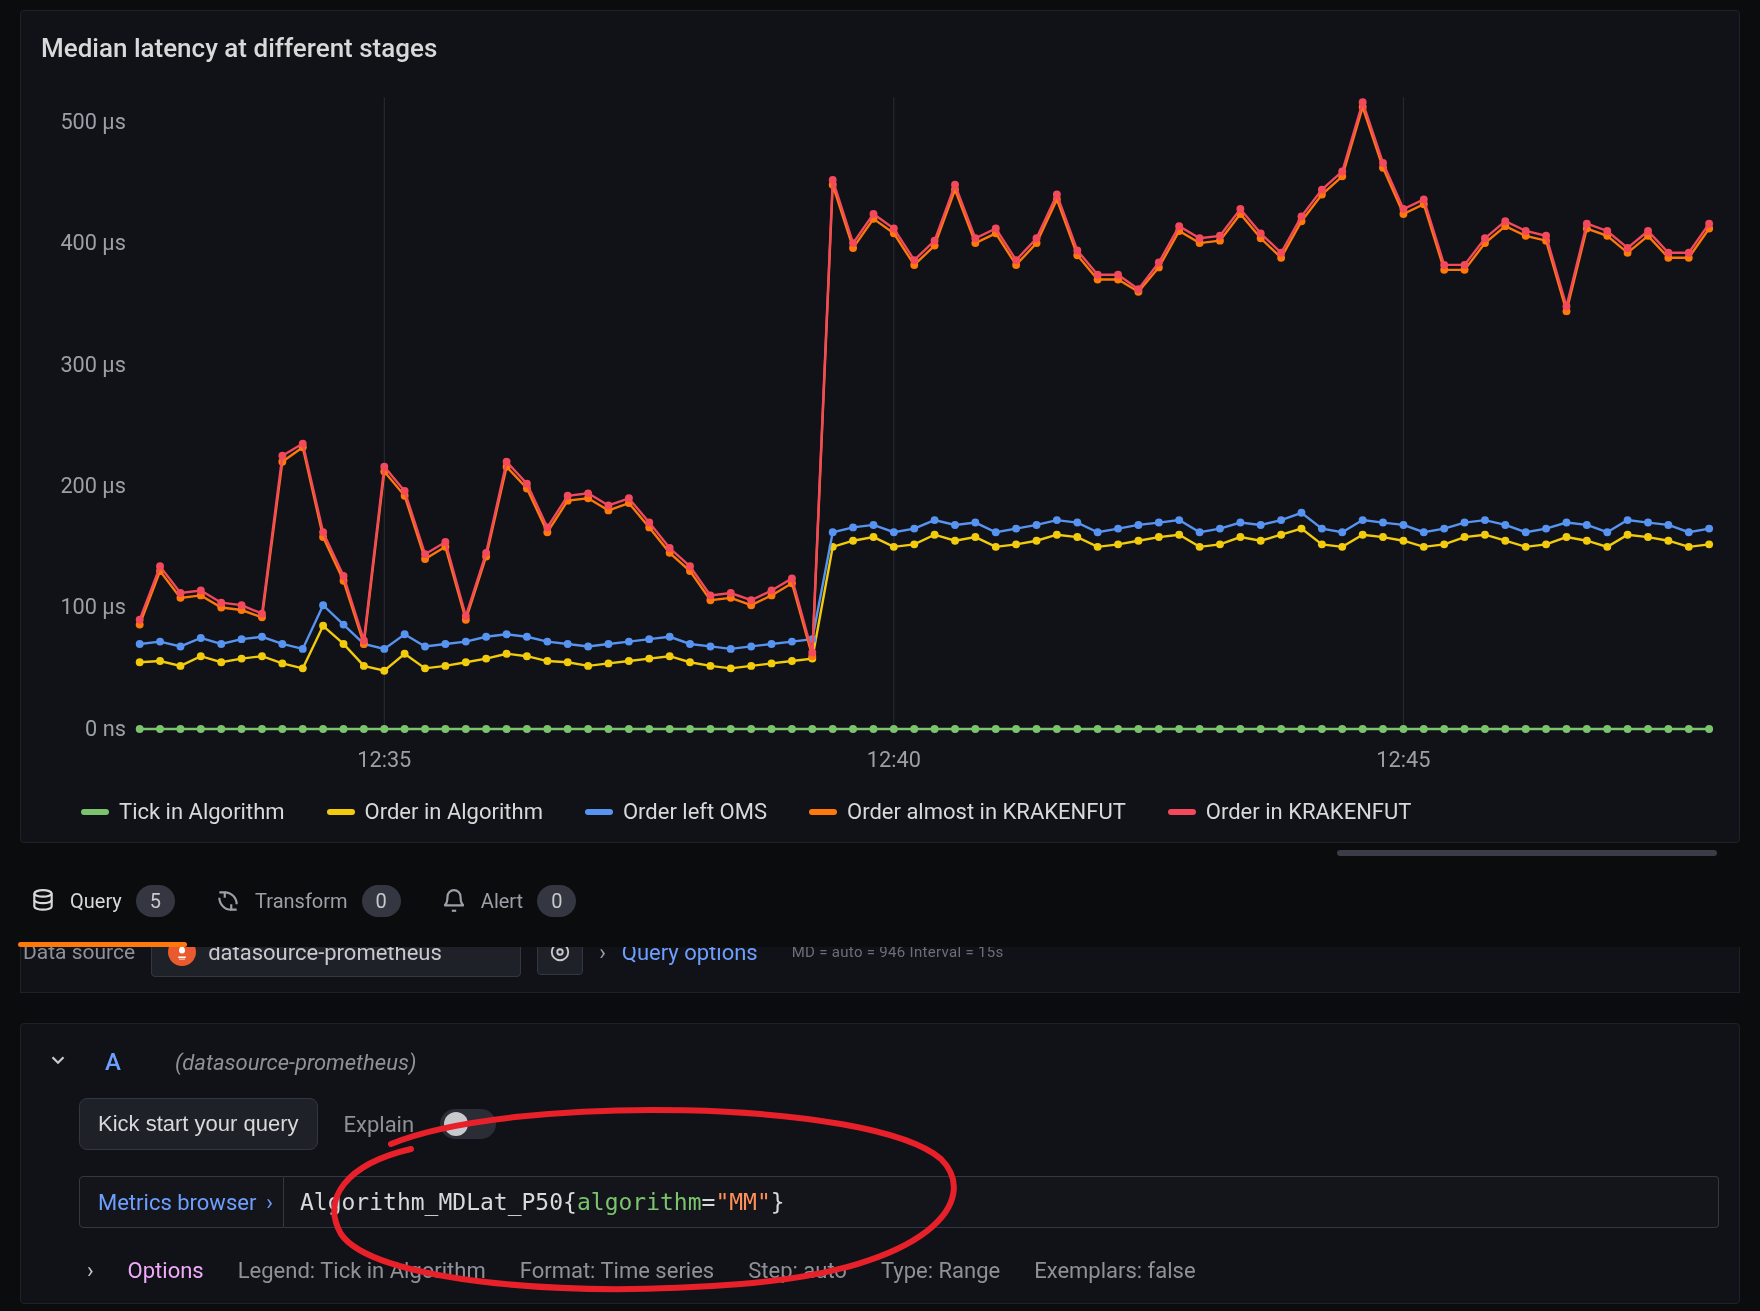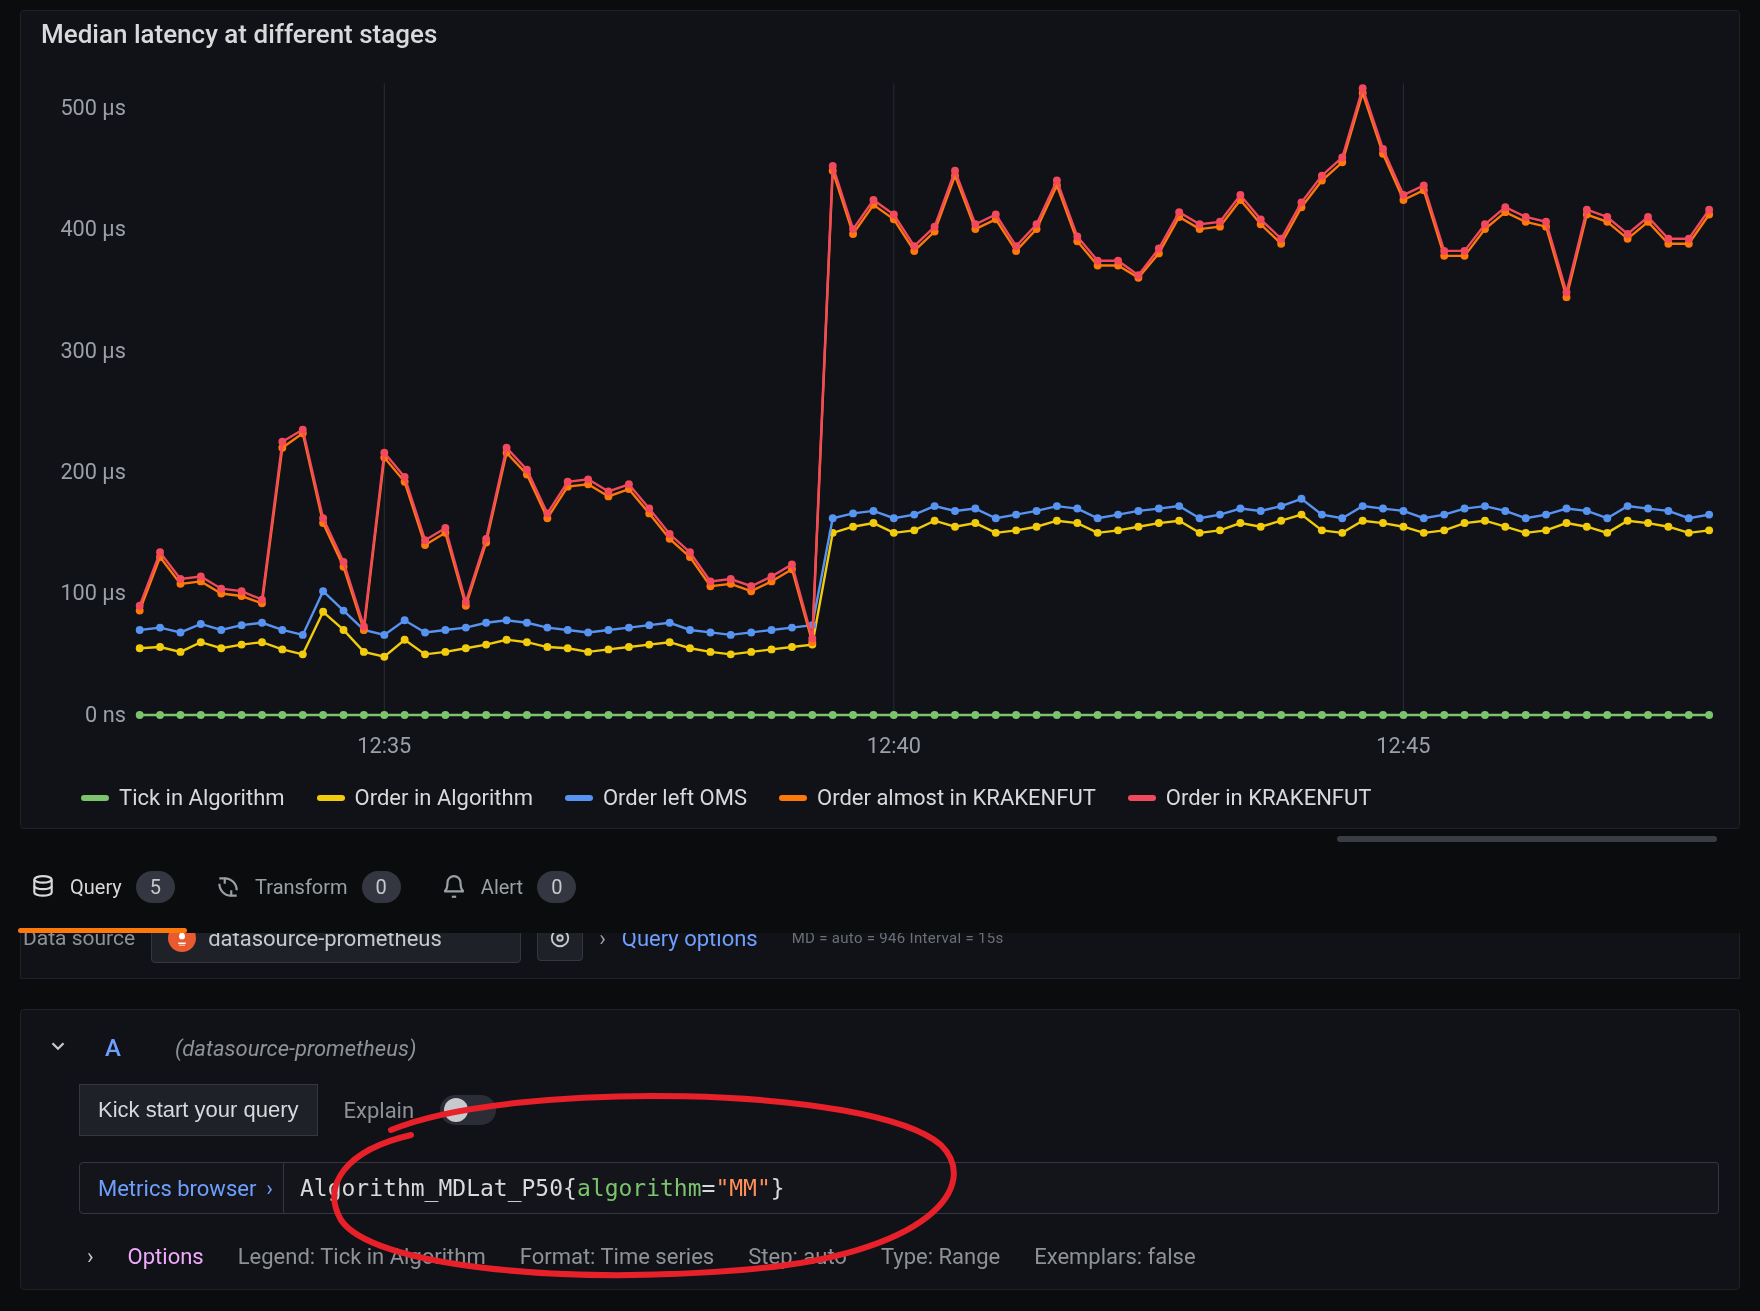--- a/index.html
+++ b/index.html
@@ -1,24 +1,24 @@
 <!DOCTYPE html>
 <html><head>
 <meta charset="utf-8">
 <style>
   * { box-sizing: border-box; margin: 0; padding: 0; }
   html, body { width: 1760px; height: 1311px; background: #0b0c0e; color: #d8d9da; font-family: -apple-system, BlinkMacSystemFont, "Segoe UI", Roboto, sans-serif; font-size: 20px; overflow: hidden; }
-  .panel { background: #111217; border: 1px solid #1f2128; border-radius: 4px; margin: 10px 20px 20px 20px; padding: 8px 20px 12px 20px; }
+  .panel { background: #111217; border: 1px solid #1f2128; border-radius: 4px; margin: 10px 20px 20px 20px; padding: 22px 20px 12px 20px; }
   .panel-title { color: #d8d9da; font-size: 26px; font-weight: 500; margin-bottom: 10px; }
   .chart-wrap { position: relative; width: 100%; height: 710px; }
   .chart-svg { width: 100%; height: 100%; display: block; }
   .axis-label { fill: #9aa0a6; font-size: 22px; }
   .xaxis-label { fill: #9aa0a6; font-size: 22px; }
   .gridline { stroke: #2a2d35; stroke-width: 1; }
-  .legend { display: flex; flex-wrap: wrap; gap: 32px; padding: 16px 0 6px 40px; font-size: 22px; color: #d8d9da; align-items: center; }
+  .legend { display: flex; flex-wrap: wrap; gap: 42px; padding: 16px 0 6px 40px; font-size: 22px; color: #d8d9da; align-items: center; }
   .legend-item { display: flex; align-items: center; gap: 10px; cursor: pointer; }
   .legend-swatch { width: 28px; height: 6px; border-radius: 3px; display: inline-block; }
   .scroll-thumb { position:absolute; right:22px; bottom:-14px; width:380px; height:6px; background:#3a3d45; border-radius:3px; }
   .tabs { display: flex; gap: 40px; padding: 22px 30px 0 30px; align-items: flex-start; position:relative; }
   .tab { display: flex; align-items: center; gap: 14px; color: #d8d9da; cursor: pointer; padding-bottom: 30px; position:relative; }
   .tab.active::after { content:""; position:absolute; left:-12px; right:-12px; bottom:0; height:5px; background:#ff780a; border-radius:3px; }
   .tab-badge { background: #343741; color: #c7c9cd; border-radius: 16px; padding: 4px 14px; font-size: 20px; min-width: 38px; text-align: center; }
   .tab-icon { width: 26px; height: 26px; display:inline-block; }
   .ds-row { background:#111217; margin:0 20px; padding:0 2px; border:1px solid #1f2128; border-top:none; height: 46px; overflow:hidden; position:relative; }
   .ds-inner { display:flex; align-items:center; gap:16px; height:74px; margin-top:-32px; }
@@ -26,21 +26,21 @@
   .ds-select { display:flex; align-items:center; gap:12px; background:#1f2128; border:1px solid #343741; border-radius:4px; padding:10px 16px; min-width:370px; color:#c7c9cd; font-size:22px; }
   .ds-circle-btn { width:46px; height:46px; border-radius:4px; background:#1f2128; border:1px solid #343741; display:flex; align-items:center; justify-content:center; color:#c7c9cd; cursor:pointer; }
   .qopt-link { color:#6e9fff; font-size:22px; cursor:pointer; }
   .ds-extra { color:#6b6f77; font-size:15px; margin-left: 18px; letter-spacing: .3px; }
   .query-block { background:#111217; margin:30px 20px 0 20px; border:1px solid #1f2128; border-radius:4px; padding: 20px 20px; }
   .qrow { display:flex; align-items:center; gap: 30px; }
   .qhdr { padding: 4px 0 22px 6px; }
   .chev-btn { width:28px; color:#c7c9cd; cursor:pointer; }
   .q-letter { color:#6e9fff; font-size:24px; font-weight:500; width: 40px; }
   .q-ds { color:#8e9297; font-style: italic; font-size:22px; }
-  .kick-btn { background:#1f2128; border:1px solid #343741; border-radius:0; padding:12px 18px; color:#d8d9da; font-size:22px; cursor:pointer; }
+  .kick-btn { background:#1f2128; border:1px solid #343741; border-radius:8px; padding:12px 18px; color:#d8d9da; font-size:22px; cursor:pointer; }
   .explain-label { color:#8e9297; font-size:22px; }
   .toggle { width:56px; height:30px; background:#2a2d35; border-radius:20px; position:relative; display:inline-block; cursor:pointer; }
   .toggle-knob { position:absolute; top:3px; left:4px; width:24px; height:24px; background:#c7c9cd; border-radius:50%; }
   .metrics-btn { color:#6e9fff; font-size:22px; padding:12px 10px 12px 18px; background:#14151a; border:1px solid #343741; border-radius:4px 0 0 4px; display:flex; align-items:center; gap:10px; cursor:pointer; }
   .query-input-wrap { display:flex; align-items:stretch; margin-top: 26px; }
   .query-input { flex:1; background:#14151a; border:1px solid #343741; border-left:none; border-radius:0 4px 4px 0; padding:12px 16px; font-family: ui-monospace, Menlo, Consolas, monospace; font-size:23px; color:#d8d9da; }
   .tok-attr { color:#7cc36e; }
   .tok-str { color:#ff8f5a; }
   .opts-row { display:flex; align-items:center; gap: 34px; margin-top: 30px; padding-left: 8px; color:#8e9297; font-size:22px; }
   .opts-row .strong { color:#f0abfc; }

